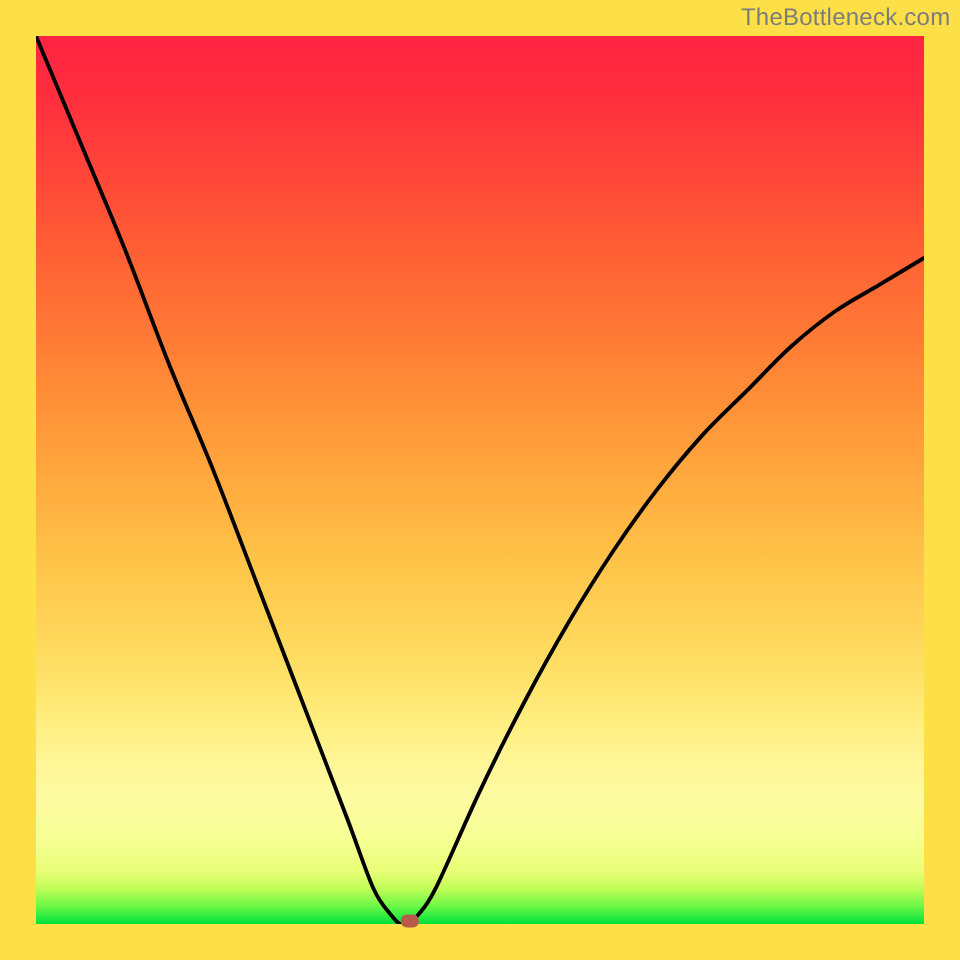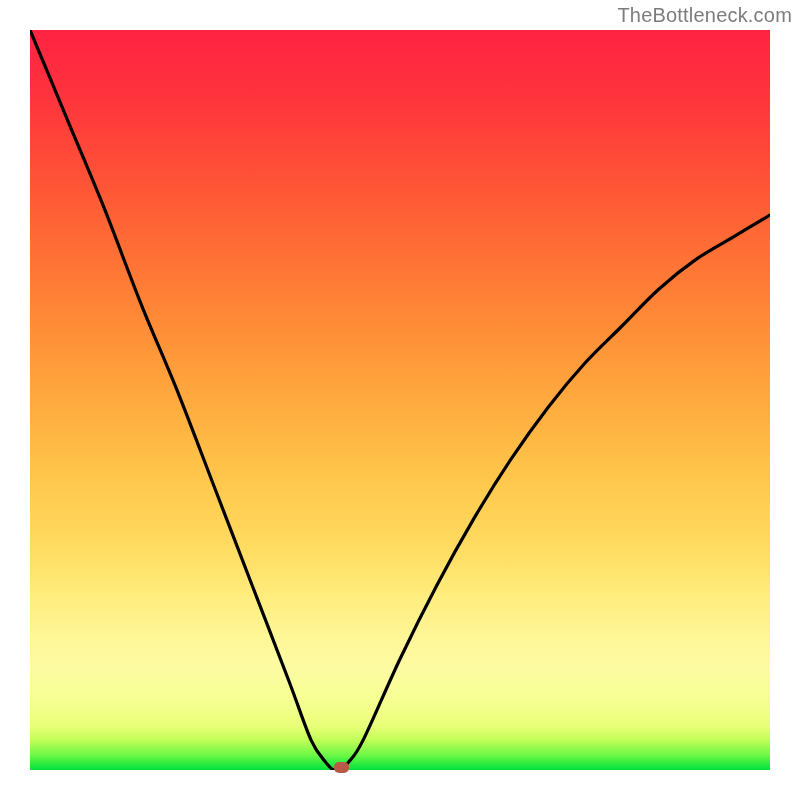--- a/index.html
+++ b/index.html
@@ -8,21 +8,21 @@
     width: 800px;
     height: 800px;
     background: #000;
     font-family: Arial, Helvetica, sans-serif;
     overflow: hidden;
   }
   .frame {
     position: relative;
     width: 800px;
     height: 800px;
-    background: #ffffff;
+    background: #fde047;
   }
   .plot {
     position: absolute;
     left: 30px;
     top: 30px;
     width: 740px;
     height: 740px;
     
     background: linear-gradient(to top,
       #00e13c 0%,

